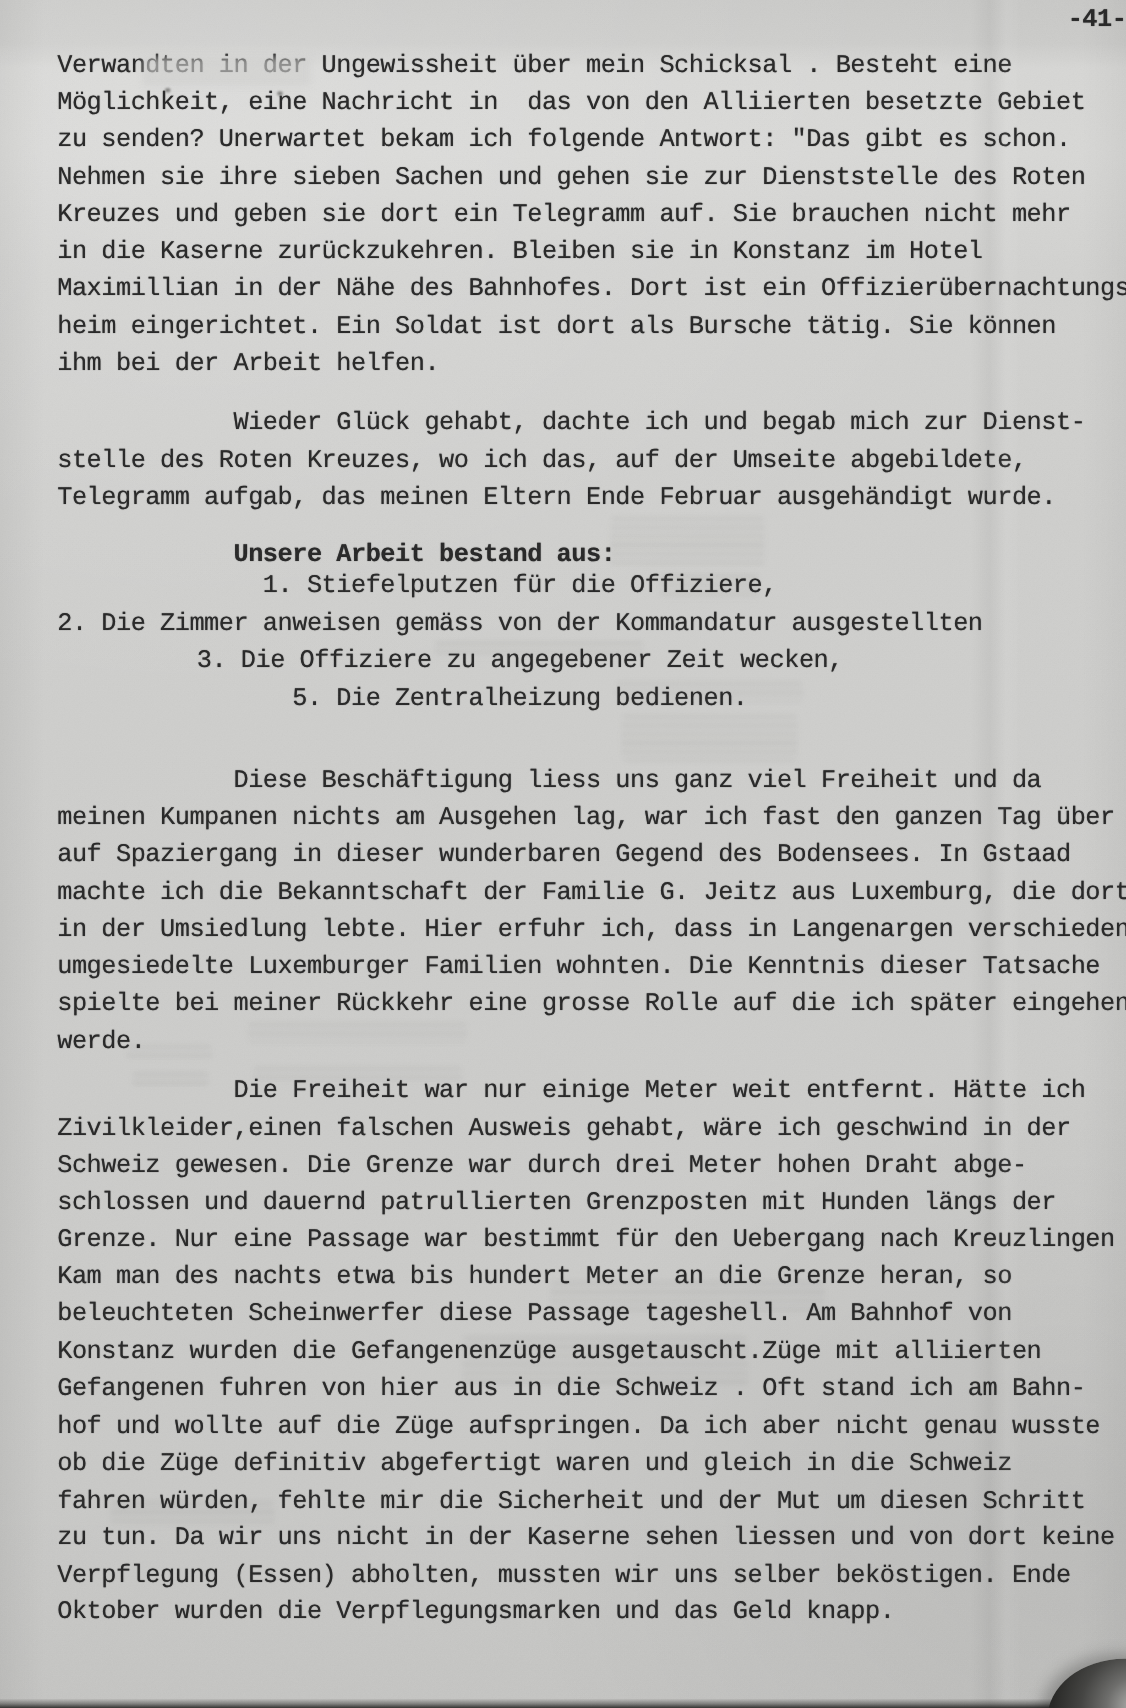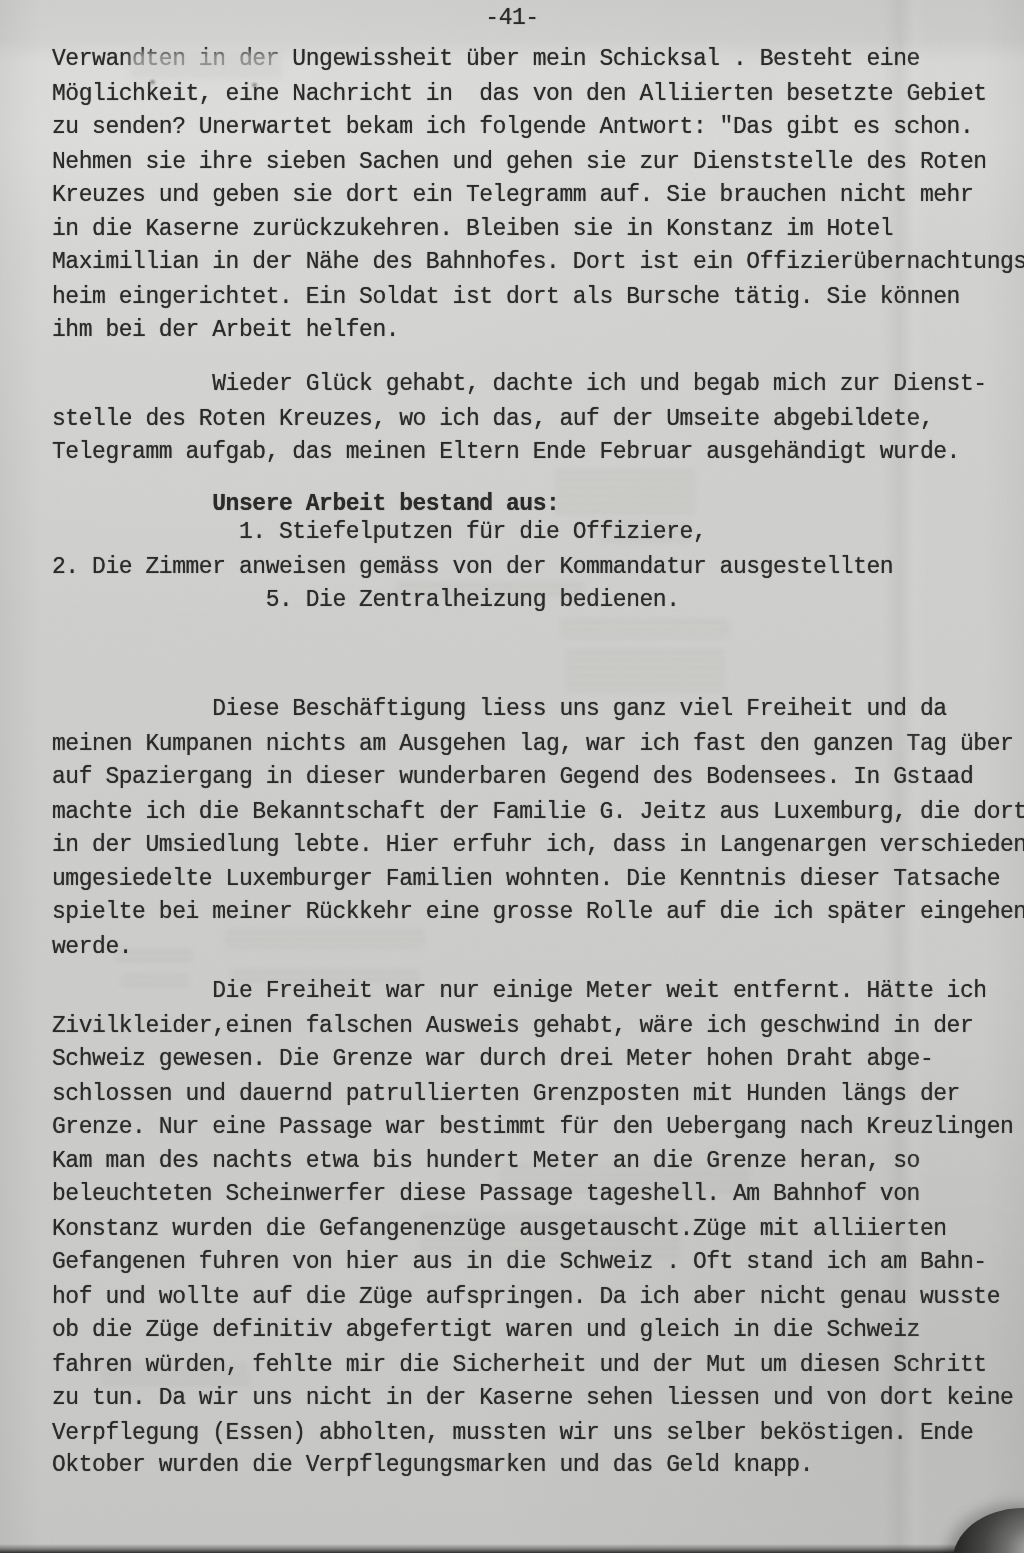--- a/index.html
+++ b/index.html
@@ -25,25 +25,26 @@
       radial-gradient(90% 50% at 95% 90%, rgba(0,0,0,0.06), rgba(0,0,0,0) 55%),
       linear-gradient(90deg, rgba(0,0,0,0.05) 0%, rgba(0,0,0,0) 4%, rgba(0,0,0,0) 96%, rgba(0,0,0,0.04) 100%);
   }
   .fold-line{
     position:absolute;top:0;left:882px;width:46px;height:100%;z-index:4;pointer-events:none;
     background:linear-gradient(90deg, rgba(0,0,0,0) 0%, rgba(0,0,0,0.045) 38%, rgba(255,255,255,0.05) 72%, rgba(0,0,0,0) 100%);
   }
   
   .page-number{
     position:absolute;top:3px;left:0;width:100%;z-index:2;
-    text-align:center;
+    text-align:right;
     font-size:23px;line-height:30px;letter-spacing:-0.45px;
     color:#262626;
     text-shadow:0 0 1px rgba(35,35,35,0.7);
     white-space:pre;
+    font-weight:bold;
   }
   .para{
     position:absolute;left:52px;z-index:2;
     font-size:23px;line-height:33.9px;letter-spacing:-0.45px;
     color:#262626;
     text-shadow:0 0 1px rgba(35,35,35,0.7);
     white-space:pre;
   }
   .para .line{height:33.9px;}
   .para .line:nth-child(even){transform:translateY(0.5px);}
@@ -97,21 +98,21 @@
   <div class="ghost" style="left:230px;top:970px;width:190px;height:14px;"></div>
   <div class="ghost" style="left:500px;top:1165px;width:250px;height:28px;"></div>
   <div class="ghost" style="left:420px;top:1215px;width:260px;height:45px;"></div>
   <div class="ghost" style="left:100px;top:1365px;width:150px;height:24px;"></div>
 
   <div class="page-number">-41-</div>
 
   <div class="para" style="top:43px;"><div class="line">Verwandten in der Ungewissheit über mein Schicksal . Besteht eine</div><div class="line">Möglichkeit, eine Nachricht in  das von den Alliierten besetzte Gebiet</div><div class="line">zu senden? Unerwartet bekam ich folgende Antwort: "Das gibt es schon.</div><div class="line">Nehmen sie ihre sieben Sachen und gehen sie zur Dienststelle des Roten</div><div class="line">Kreuzes und geben sie dort ein Telegramm auf. Sie brauchen nicht mehr</div><div class="line">in die Kaserne zurückzukehren. Bleiben sie in Konstanz im Hotel</div><div class="line">Maximillian in der Nähe des Bahnhofes. Dort ist ein Offizierübernachtungs</div><div class="line">heim eingerichtet. Ein Soldat ist dort als Bursche tätig. Sie können</div><div class="line">ihm bei der Arbeit helfen.</div></div>
   <div class="para" style="top:368px;"><div class="line">            Wieder Glück gehabt, dachte ich und begab mich zur Dienst-</div><div class="line">stelle des Roten Kreuzes, wo ich das, auf der Umseite abgebildete,</div><div class="line">Telegramm aufgab, das meinen Eltern Ende Februar ausgehändigt wurde.</div></div>
   <div class="para" style="top:488px;font-weight:bold;"><div class="line">            Unsere Arbeit bestand aus:</div></div>
-  <div class="para" style="top:516px;text-align:center;"><div class="line">1. Stiefelputzen für die Offiziere,</div><div class="line">2. Die Zimmer anweisen gemäss von der Kommandatur ausgestellten</div><div class="line">5. Die Zentralheizung bedienen.</div></div>
+  <div class="para" style="top:516px;text-align:center;"><div class="line">1. Stiefelputzen für die Offiziere,</div><div class="line">2. Die Zimmer anweisen gemäss von der Kommandatur ausgestellten</div><div class="line">3. Die Offiziere zu angegebener Zeit wecken,</div><div class="line">5. Die Zentralheizung bedienen.</div></div>
   <div class="para" style="top:693px;"><div class="line">            Diese Beschäftigung liess uns ganz viel Freiheit und da</div><div class="line">meinen Kumpanen nichts am Ausgehen lag, war ich fast den ganzen Tag über</div><div class="line">auf Spaziergang in dieser wunderbaren Gegend des Bodensees. In Gstaad</div><div class="line">machte ich die Bekanntschaft der Familie G. Jeitz aus Luxemburg, die dort</div><div class="line">in der Umsiedlung lebte. Hier erfuhr ich, dass in Langenargen verschiedene</div><div class="line">umgesiedelte Luxemburger Familien wohnten. Die Kenntnis dieser Tatsache</div><div class="line">spielte bei meiner Rückkehr eine grosse Rolle auf die ich später eingehen</div><div class="line">werde.</div></div>
   <div class="para" style="top:975px;"><div class="line">            Die Freiheit war nur einige Meter weit entfernt. Hätte ich</div><div class="line">Zivilkleider,einen falschen Ausweis gehabt, wäre ich geschwind in der</div><div class="line">Schweiz gewesen. Die Grenze war durch drei Meter hohen Draht abge-</div><div class="line">schlossen und dauernd patrullierten Grenzposten mit Hunden längs der</div><div class="line">Grenze. Nur eine Passage war bestimmt für den Uebergang nach Kreuzlingen</div><div class="line">Kam man des nachts etwa bis hundert Meter an die Grenze heran, so</div><div class="line">beleuchteten Scheinwerfer diese Passage tageshell. Am Bahnhof von</div><div class="line">Konstanz wurden die Gefangenenzüge ausgetauscht.Züge mit alliierten</div><div class="line">Gefangenen fuhren von hier aus in die Schweiz . Oft stand ich am Bahn-</div><div class="line">hof und wollte auf die Züge aufspringen. Da ich aber nicht genau wusste</div><div class="line">ob die Züge definitiv abgefertigt waren und gleich in die Schweiz</div><div class="line">fahren würden, fehlte mir die Sicherheit und der Mut um diesen Schritt</div><div class="line">zu tun. Da wir uns nicht in der Kaserne sehen liessen und von dort keine</div><div class="line">Verpflegung (Essen) abholten, mussten wir uns selber beköstigen. Ende</div><div class="line">Oktober wurden die Verpflegungsmarken und das Geld knapp.</div></div>
 
   <div class="ink-fade"></div>
   <div class="ink-dot" style="left:150px;top:80px;"></div>
   <div class="ink-dot" style="left:252px;top:83px;"></div>
 
   <div class="fold-line"></div>
 
   <svg class="grain" xmlns="http://www.w3.org/2000/svg">

